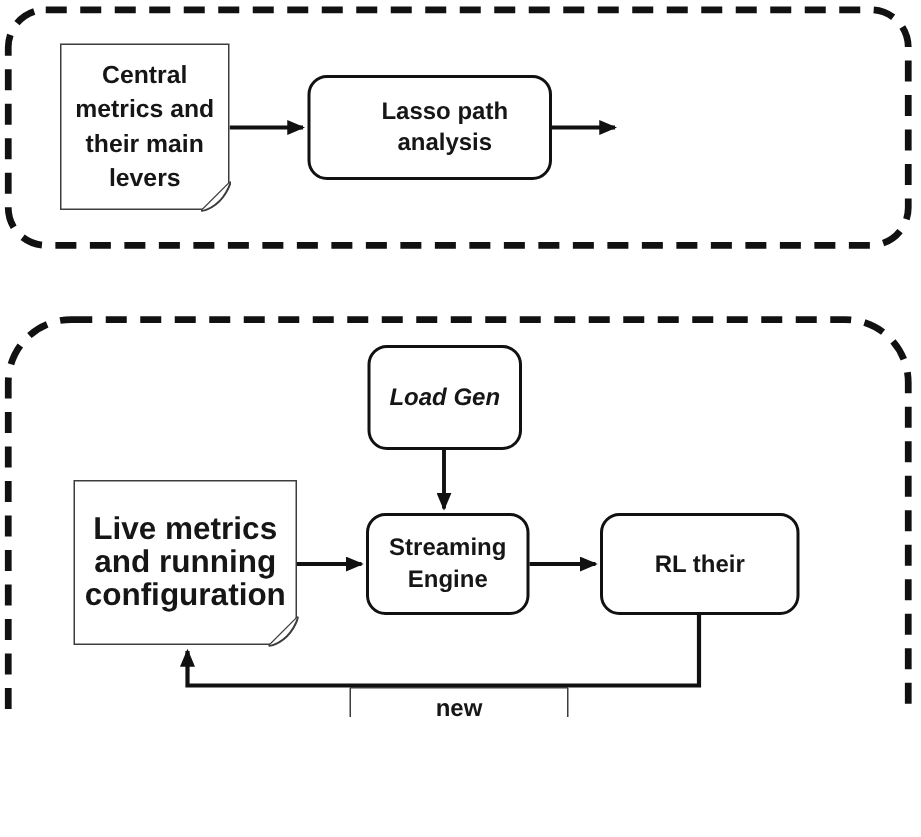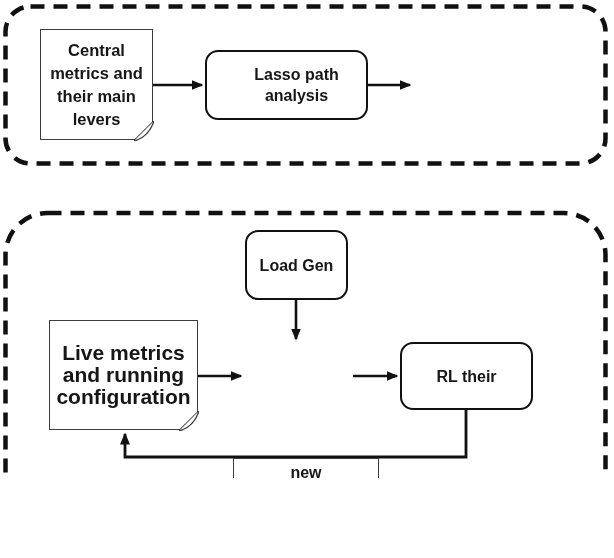--- a/index.html
+++ b/index.html
@@ -52,21 +52,21 @@
     right: -1.6px;
     bottom: -1.6px;
     width: 20px;
     height: 20px;
   }
   
   #note-central   { left: 40px;  top: 29px;  width: 113px; height: 111px; font-size: 16.5px; line-height: 23px; }
   #box-lasso      { left: 205px; top: 50px;  width: 163px; height: 70px; padding-left: 20px; }
   #box-ranked     { left: 412px; top: 51px;  width: 166px; height: 69px; }
   
-  #box-loadgen    { left: 245px; top: 230px; width: 103px; height: 70px; }
+  #box-loadgen    { left: 245px; top: 230px; width: 103px; height: 70px; font-style: italic; }
   #note-live      { left: 49px;  top: 320px; width: 149px; height: 110px; font-size: 21px; }
   #box-streaming  { left: 244px; top: 342px; width: 109px; height: 68px; }
   #box-rl         { left: 400px; top: 342px; width: 133px; height: 68px; }
   #note-newcfg    { left: 233px; top: 458px; width: 146px; height: 74px; }
 </style>
 </head>
 <body>
 
 <div class="canvas">
 
@@ -115,20 +115,24 @@
     <span class="label">Live metrics
 and running
 configuration</span>
     <svg class="fold" viewBox="0 0 20 20">
       <polygon points="0,20 20,0 20,20" fill="#ffffff"></polygon>
       <path d="M0,20 L20,0" stroke="#3d3d3d" stroke-width="1.6" fill="none"></path>
       <path d="M20,0 C16,12 8,18 0,20" stroke="#3d3d3d" stroke-width="1.4" fill="#ffffff"></path>
     </svg>
   </div>
 
+  <div class="node box" id="box-streaming">
+    <span class="label">Streaming
+Engine</span>
+  </div>
 
   <div class="node box" id="box-rl">
     <span class="label">RL their</span>
   </div>
 
   <div class="node note" id="note-newcfg">
     <span class="label">new
 configuration
 (lever tweak)</span>
     <svg class="fold" viewBox="0 0 20 20">

